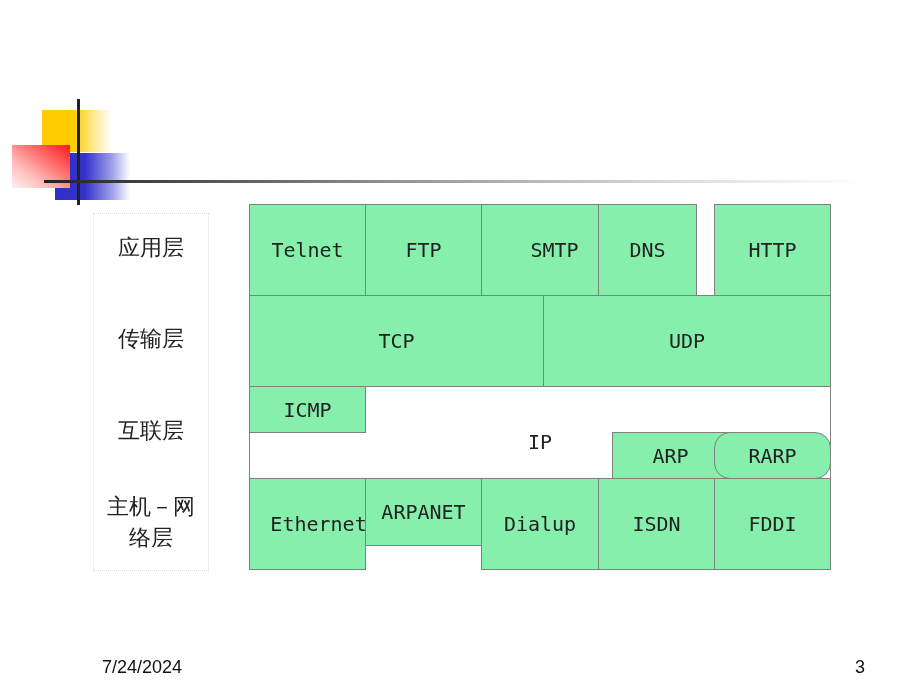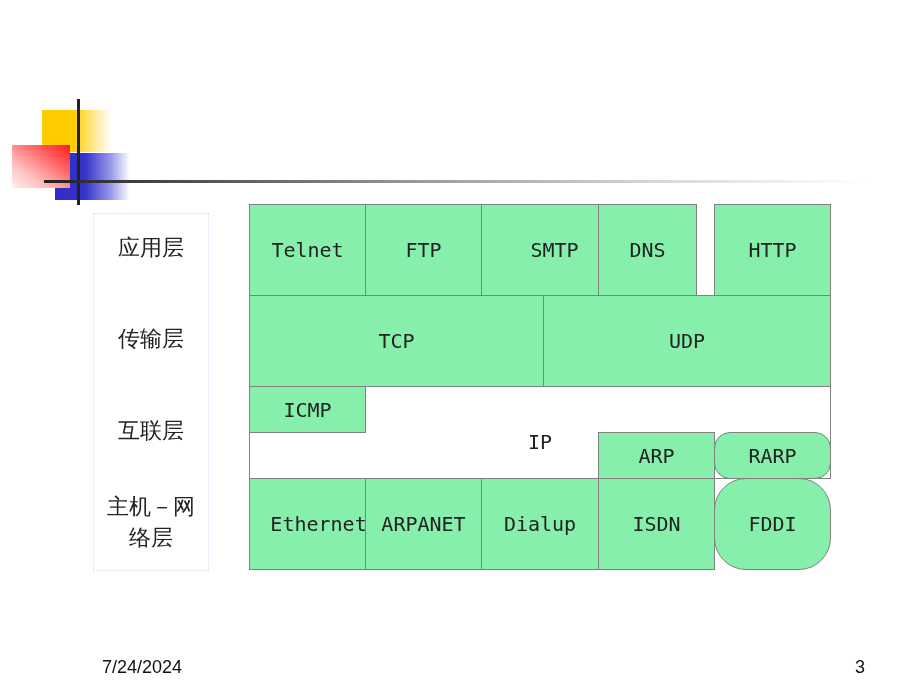--- a/index.html
+++ b/index.html
@@ -52,24 +52,24 @@
   <div class="cell" style="left:481px; top:204px; width:118px; height:92px;padding-left:29px;">SMTP</div>
   <div class="cell" style="left:598px; top:204px; width:99px; height:92px;">DNS</div>
   <div class="cell" style="left:714px; top:204px; width:117px; height:92px;">HTTP</div>
 
   <div class="cell" style="left:249px; top:295px; width:295px; height:92px;text-align:center;">TCP</div>
   <div class="cell" style="left:543px; top:295px; width:288px; height:92px;">UDP</div>
 
   <div class="frame" style="left:249px; top:386px; width:582px; height:93px;"></div>
   <div class="cell no-border" style="left:249px; top:386px; width:582px; height:93px;">IP</div>
   <div class="cell" style="left:249px; top:386px; width:117px; height:47px;">ICMP</div>
-  <div class="cell" style="left:598px; top:432px; width:117px; height:47px;">ARP</div>
+  <div class="cell" style="left:612px; top:432px; width:117px; height:47px;">ARP</div>
   <div class="cell" style="left:714px; top:432px; width:117px; height:47px;border-radius:16px;">RARP</div>
 
   <div class="cell" style="left:249px; top:478px; width:117px; height:92px;padding-left:22px;">Ethernet</div>
-  <div class="cell" style="left:365px; top:478px; width:117px; height:92px;">ARPANET</div>
+  <div class="cell" style="left:365px; top:478px; width:117px; height:68px;">ARPANET</div>
   <div class="cell" style="left:481px; top:478px; width:118px; height:92px;">Dialup</div>
   <div class="cell" style="left:598px; top:478px; width:117px; height:92px;">ISDN</div>
-  <div class="cell" style="left:714px; top:478px; width:117px; height:92px;border-radius:32px;">FDDI</div>
+  <div class="cell" style="left:714px; top:478px; width:117px; height:92px;">FDDI</div>
 </div>
 
 <div class="footer" style="left:102px; top:657px;">7/24/2024</div>
 <div class="footer" style="left:855px; top:657px;">3</div>
 
 </body></html>

